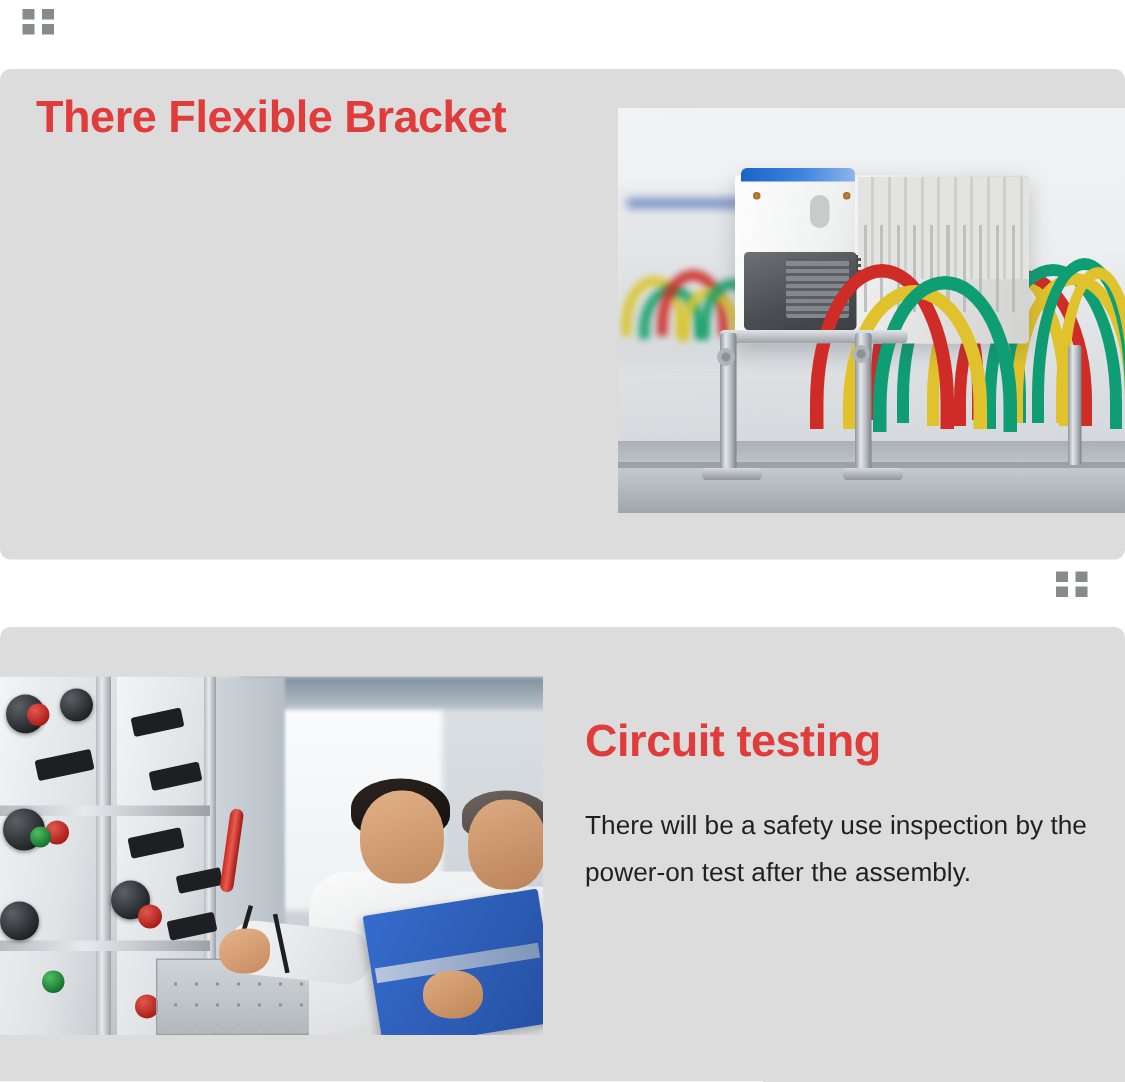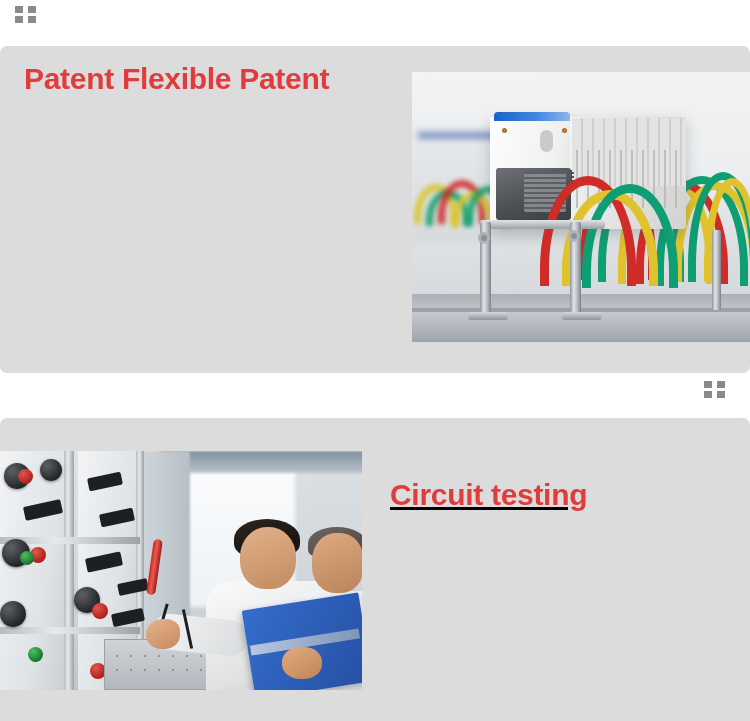--- a/index.html
+++ b/index.html
@@ -315,21 +315,21 @@
       <span></span>
       <span></span>
       <span></span>
       <span></span>
     </span>
   </div>
 
   <div class="panel panel-one"></div>
 
   <div class="text-col t1">
-    <div class="heading">Patent Flexible Patent</div>
+    <div class="heading">There Flexible Bracket</div>
   </div>
 
   <div class="photo photo-breaker">
     <div class="ph-layer bk-bg"></div>
 
     <div class="bk-backrow"></div>
     <div class="bk-backblue"></div>
 
     <div class="wire-back" style="left:2px;  top:112px; width:44px; height:40px; border-width:7px; border-color:#d9c531;"></div>
     <div class="wire-back" style="left:14px; top:118px; width:44px; height:36px; border-width:7px; border-color:#16a06a;"></div>
@@ -381,22 +381,23 @@
     <span class="grid-icon">
       <span></span>
       <span></span>
       <span></span>
       <span></span>
     </span>
   </div>
 
   <div class="panel panel-two"></div>
 
-  <div class="text-col t2" style="top:478px;text-decoration:underline;">
+  <div class="text-col t2" style="top:478px;">
     <div class="heading">Circuit testing</div>
+    <div class="body-text">There will be a safety use inspection by the power-on test after the assembly.</div>
   </div>
 
   <div class="photo photo-testing">
     <div class="ph-layer tt-bg"></div>
     <div class="tt-window"></div>
     <div class="tt-ceil"></div>
     <div class="tt-wall"></div>
 
     <div class="tt-cab" style="left:0;   top:0;   width:72px;  height:239px;"></div>
     <div class="tt-cab" style="left:78px; top:0;  width:62px;  height:239px;"></div>

